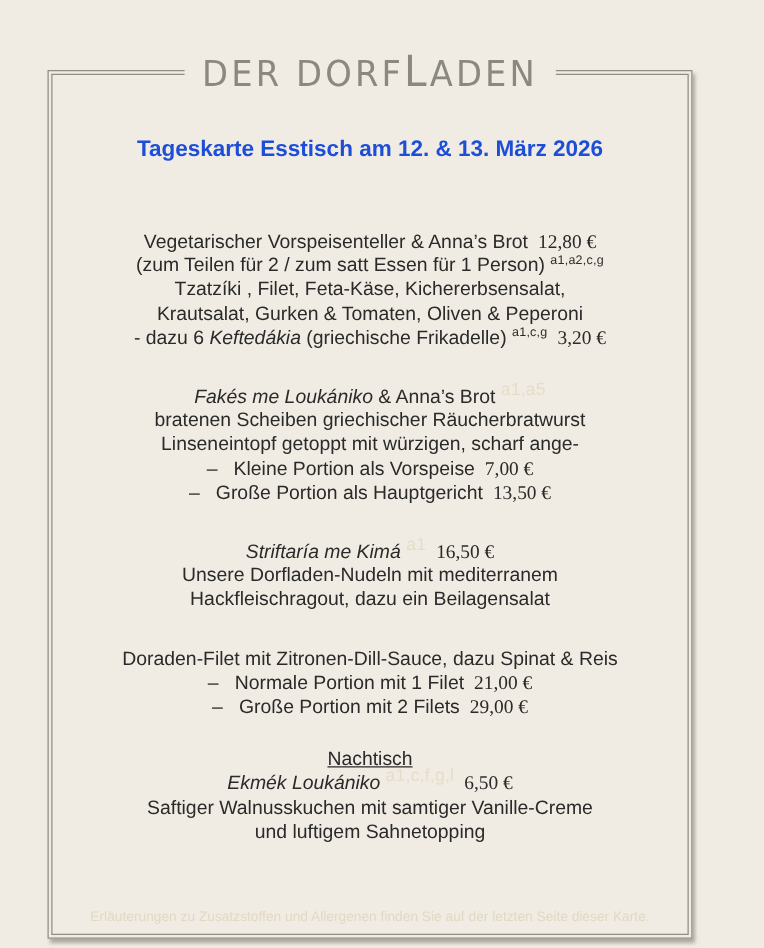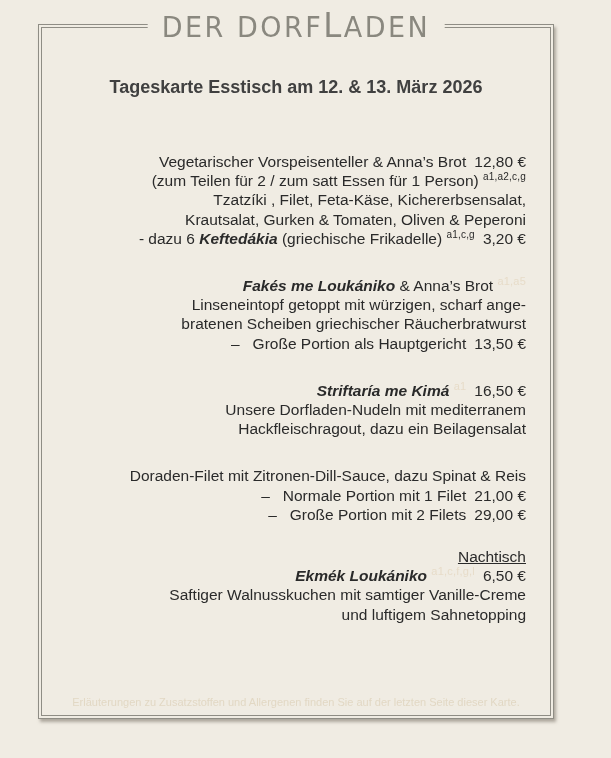--- a/index.html
+++ b/index.html
@@ -11,21 +11,21 @@
     height: 758px;
     background: #f0ece3;
     font-family: "Liberation Sans", sans-serif;
     color: #2a2a2a;
     overflow: hidden;
     position: relative;
   }
   .menu-frame {
     position: absolute;
     left: 38px;
-    top: 24px;
+    top: 56px;
     width: 516px;
     height: 695px;
     box-sizing: border-box;
     border: 4px double #8f8d85;
     box-shadow: 2px 3px 3px rgba(118,112,100,0.55);
     background: #f0ece3;
     padding: 48px 24px 0 24px;
   }
   .brand-logo {
     position: absolute;
@@ -41,50 +41,50 @@
     color: #8a887f;
     line-height: 34px;
   }
   .brand-logo .logo-l {
     font-size: 1.2em;
   }
   .menu-title {
     text-align: center;
     font-size: 18px;
     font-weight: bold;
-    color: #404040;
+    color: #1d4ed8;
     line-height: 22px;
     margin: 0 0 54px 0;
   }
   .menu-section {
     margin-bottom: 28px;
   }
   .menu-section.s4 { margin-bottom: 27px; }
   .menu-section.s5 { margin-bottom: 0; }
   .menu-section.s4 + .menu-section.s5 { margin-top: -4px; }
   .menu-line {
     display: flex;
-    justify-content: flex-end;
+    justify-content: center;
     align-items: baseline;
     font-size: 15.5px;
     line-height: 19.2px;
   }
   .line-text { white-space: pre-wrap; }
-  .line-price { white-space: nowrap; padding-left: 8px; }
-  .seg-i { font-style: italic; font-weight: bold; }
+  .line-price { white-space: nowrap; padding-left: 8px; font-family: Liberation Serif, serif; }
+  .seg-i { font-style: italic; }
   .seg-u { text-decoration: underline; }
   .seg-sup {
     font-size: 10px;
     vertical-align: super;
     line-height: 0;
     letter-spacing: 0.2px;
     margin-top: 20px;
   }
   .seg-fsup {
-    font-size: 11px;
+    font-size: 14px;
     vertical-align: super;
     line-height: 0;
     color: #e7dcc9;
     letter-spacing: 0.2px;
   }
   .allergen-footnote {
     position: absolute;
     left: 0;
     right: 0;
     bottom: 5px;
@@ -121,24 +121,28 @@
         <div class="menu-line">
           <span class="line-text"><span>- dazu 6 </span><span class="seg-i">Keftedákia</span><span> (griechische Frikadelle) </span><span class="seg-sup">a1,c,g</span></span>
           <span class="line-price">3,20 €</span>
         </div>
       </div>
       <div class="menu-section s2">
         <div class="menu-line">
           <span class="line-text"><span class="seg-i">Fakés me Loukániko</span><span> &amp; Anna’s Brot </span><span class="seg-fsup">a1,a5</span></span>
         </div>
         <div class="menu-line">
+          <span class="line-text"><span>bratenen Scheiben griechischer Räucherbratwurst</span></span>
+        </div>
+        <div class="menu-line">
           <span class="line-text"><span>Linseneintopf getoppt mit würzigen, scharf ange-</span></span>
         </div>
         <div class="menu-line">
-          <span class="line-text"><span>bratenen Scheiben griechischer Räucherbratwurst</span></span>
+          <span class="line-text"><span>–   Kleine Portion als Vorspeise</span></span>
+          <span class="line-price">7,00 €</span>
         </div>
         <div class="menu-line">
           <span class="line-text"><span>–   Große Portion als Hauptgericht</span></span>
           <span class="line-price">13,50 €</span>
         </div>
       </div>
       <div class="menu-section s3">
         <div class="menu-line">
           <span class="line-text"><span class="seg-i">Striftaría me Kimá</span><span> </span><span class="seg-fsup">a1</span></span>
           <span class="line-price">16,50 €</span>

